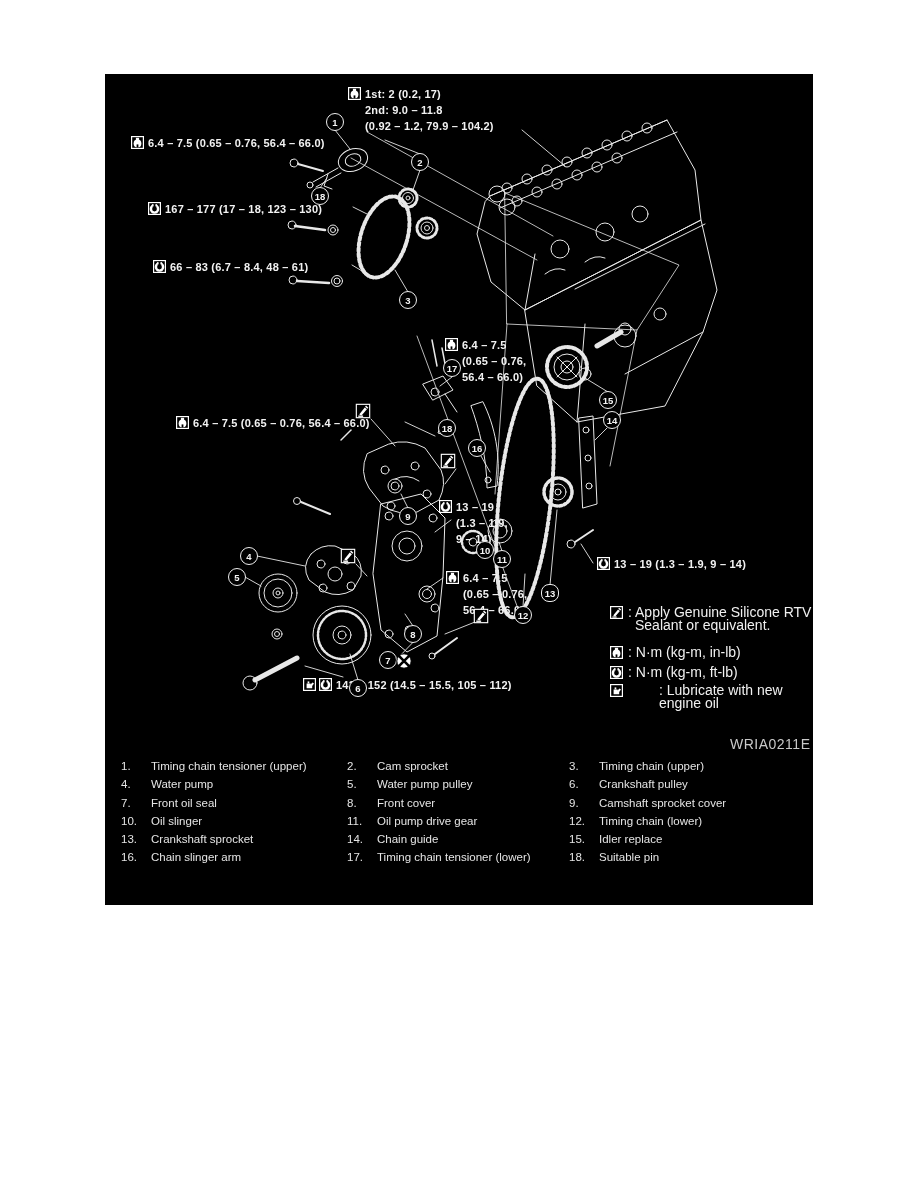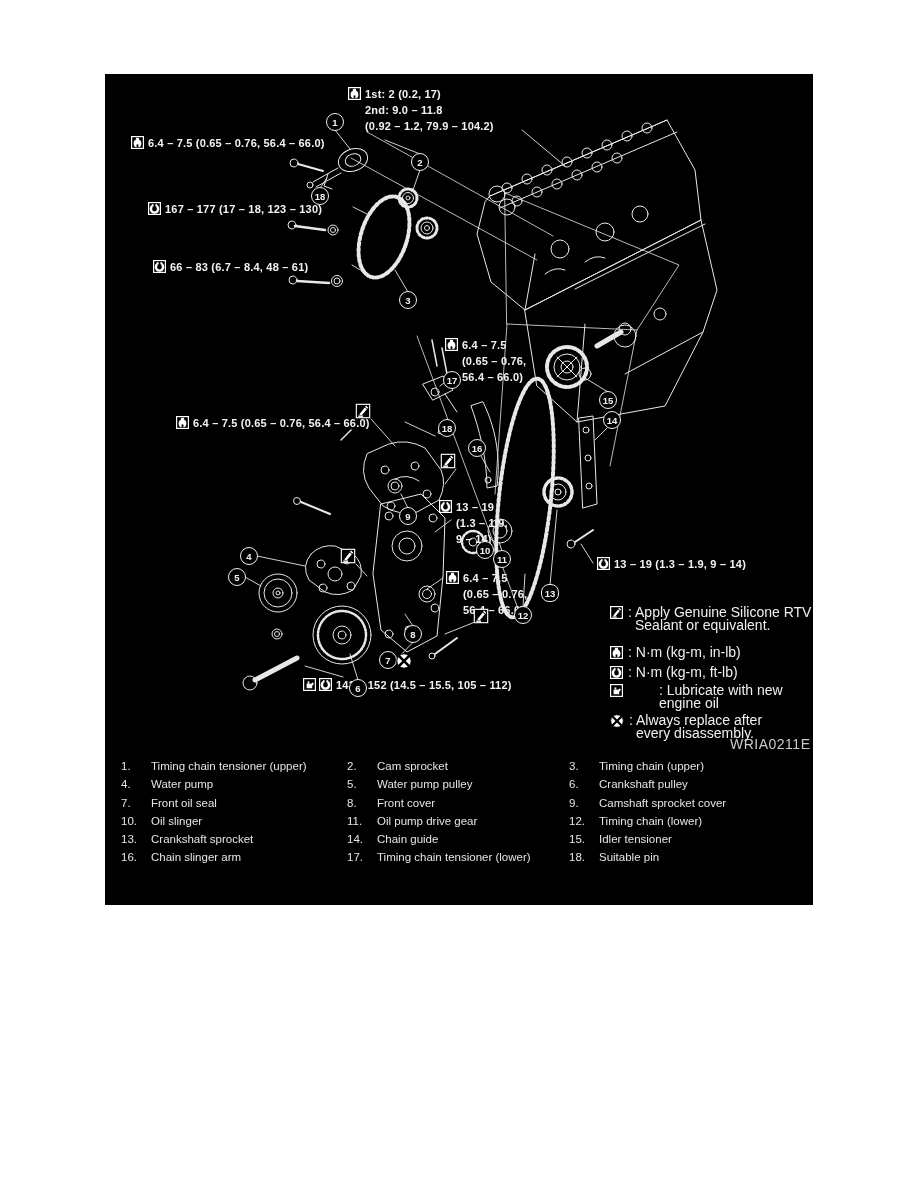--- a/index.html
+++ b/index.html
@@ -338,21 +338,21 @@
           <span>
             <div>142 – 152 (14.5 – 15.5, 105 – 112)</div>
           </span>
         </div>
       </div>
     <div id="callouts">
         <div class="callout" style="left: 230px; top: 48px;">1</div>
         <div class="callout" style="left: 315px; top: 88px;">2</div>
         <div class="callout" style="left: 215px; top: 122px;">18</div>
         <div class="callout" style="left: 303px; top: 226px;">3</div>
-        <div class="callout" style="left: 347px; top: 306px;">17</div>
+        <div class="callout" style="left: 347px; top: 294px;">17</div>
         <div class="callout" style="left: 342px; top: 354px;">18</div>
         <div class="callout" style="left: 372px; top: 374px;">16</div>
         <div class="callout" style="left: 503px; top: 326px;">15</div>
         <div class="callout" style="left: 507px; top: 346px; border-radius: 9px;">14</div>
         <div class="callout" style="left: 303px; top: 442px;">9</div>
         <div class="callout" style="left: 380px; top: 476px;">10</div>
         <div class="callout" style="left: 397px; top: 485px;">11</div>
         <div class="callout" style="left: 144px; top: 482px;">4</div>
         <div class="callout" style="left: 132px; top: 503px;">5</div>
         <div class="callout" style="left: 308px; top: 560px;">8</div>
@@ -429,31 +429,20 @@
           </span>
         </div>
         <div class="legend-item" style="margin-bottom: 4px; gap: 36px;">
           <span class="icon"><svg width="13" height="13" viewBox="0 0 13 13">
               <rect x="0.6" y="0.6" width="11.8" height="11.8" fill="#000" stroke="#fff" stroke-width="1.2"></rect>
               <path d="M3.6,5.4 L7.6,5.4 L7.6,6.5 L9.4,4.4 L11,5.6 L9.2,8.1 L9.2,10.3 L3.6,10.3 Z" fill="#fff"></path>
               <rect x="4.6" y="3.4" width="1.7" height="2" fill="#fff"></rect>
             </svg></span>
           <span class="ltext">
             <div>: Lubricate with new engine oil</div>
-          </span>
-        </div>
-        <div class="legend-item" style="margin-bottom: 0px;">
-          <span class="icon"><svg width="14" height="14" viewBox="0 0 16 16">
-              <circle cx="8" cy="8" r="7.2" fill="#fff"></circle>
-              <path d="M2.9,2.9 L13.1,13.1 M13.1,2.9 L2.9,13.1" stroke="#000" stroke-width="2.6"></path>
-              <circle cx="8" cy="8" r="7.2" fill="none" stroke="#000"></circle>
-            </svg></span>
-          <span class="ltext">
-            <div>: Always replace after</div>
-            <div>every disassembly.</div>
           </span>
         </div>
       </div>
     <div class="figcode">WRIA0211E</div>
     <div class="parts" id="parts">
         <div class="pnum">1.</div>
         <div class="pname">Timing chain tensioner (upper)</div>
         <div class="pnum">2.</div>
         <div class="pname">Cam sprocket</div>
         <div class="pnum">3.</div>
@@ -474,21 +463,21 @@
         <div class="pname">Oil slinger</div>
         <div class="pnum">11.</div>
         <div class="pname">Oil pump drive gear</div>
         <div class="pnum">12.</div>
         <div class="pname">Timing chain (lower)</div>
         <div class="pnum">13.</div>
         <div class="pname">Crankshaft sprocket</div>
         <div class="pnum">14.</div>
         <div class="pname">Chain guide</div>
         <div class="pnum">15.</div>
-        <div class="pname">Idler tensioner</div>
+        <div class="pname">Idler replace</div>
         <div class="pnum">16.</div>
         <div class="pname">Chain slinger arm</div>
         <div class="pnum">17.</div>
         <div class="pname">Timing chain tensioner (lower)</div>
         <div class="pnum">18.</div>
         <div class="pname">Suitable pin</div>
       </div>
   </div>
 </div>
 

